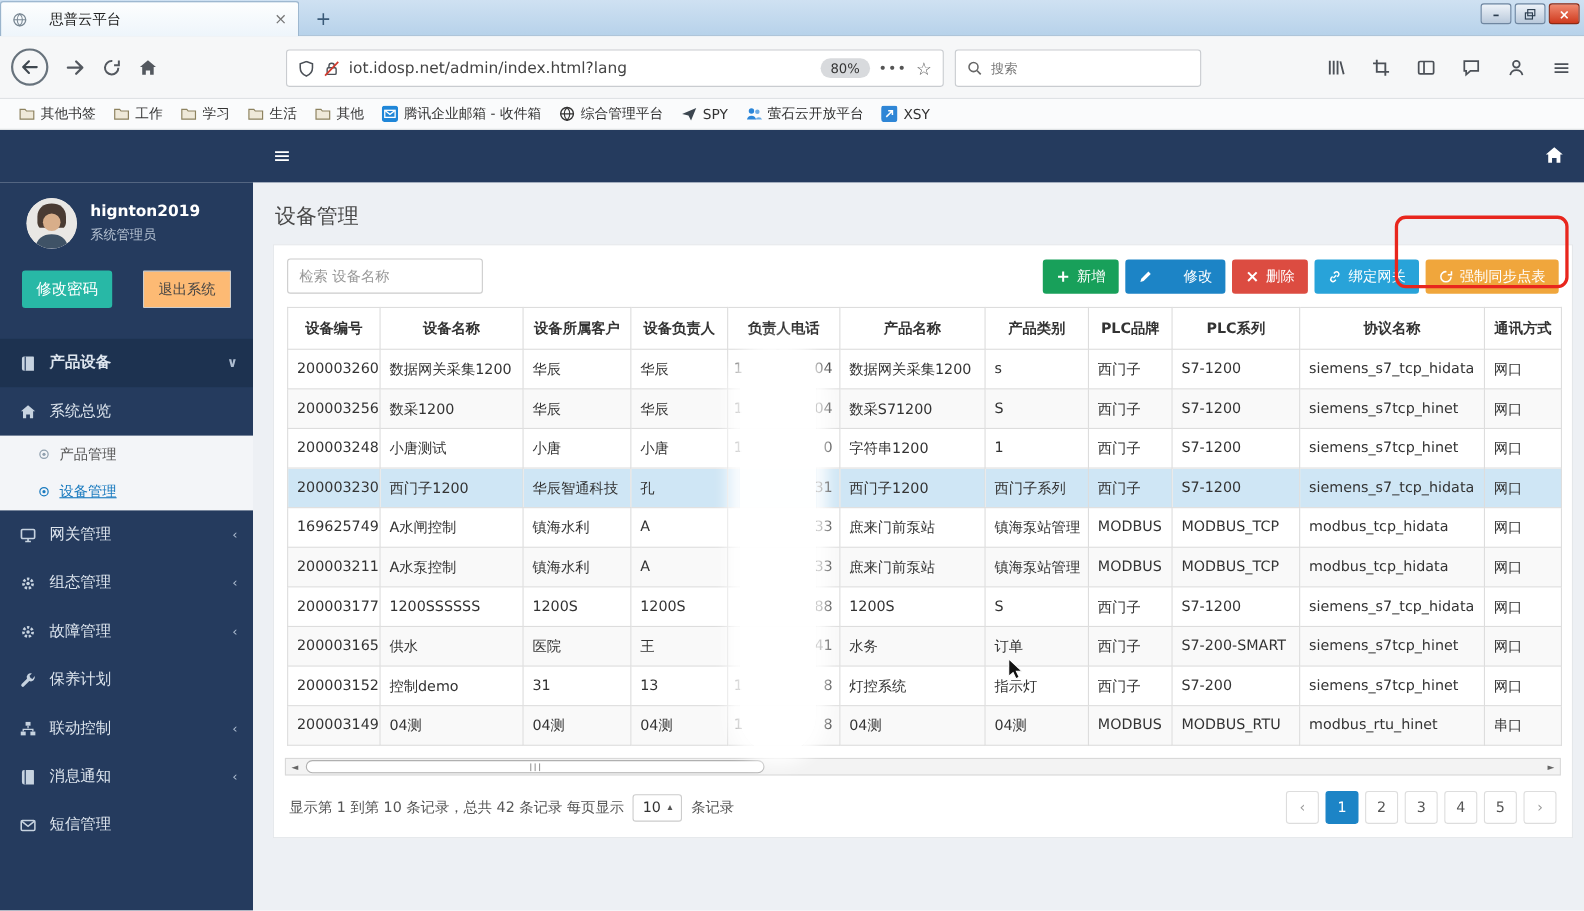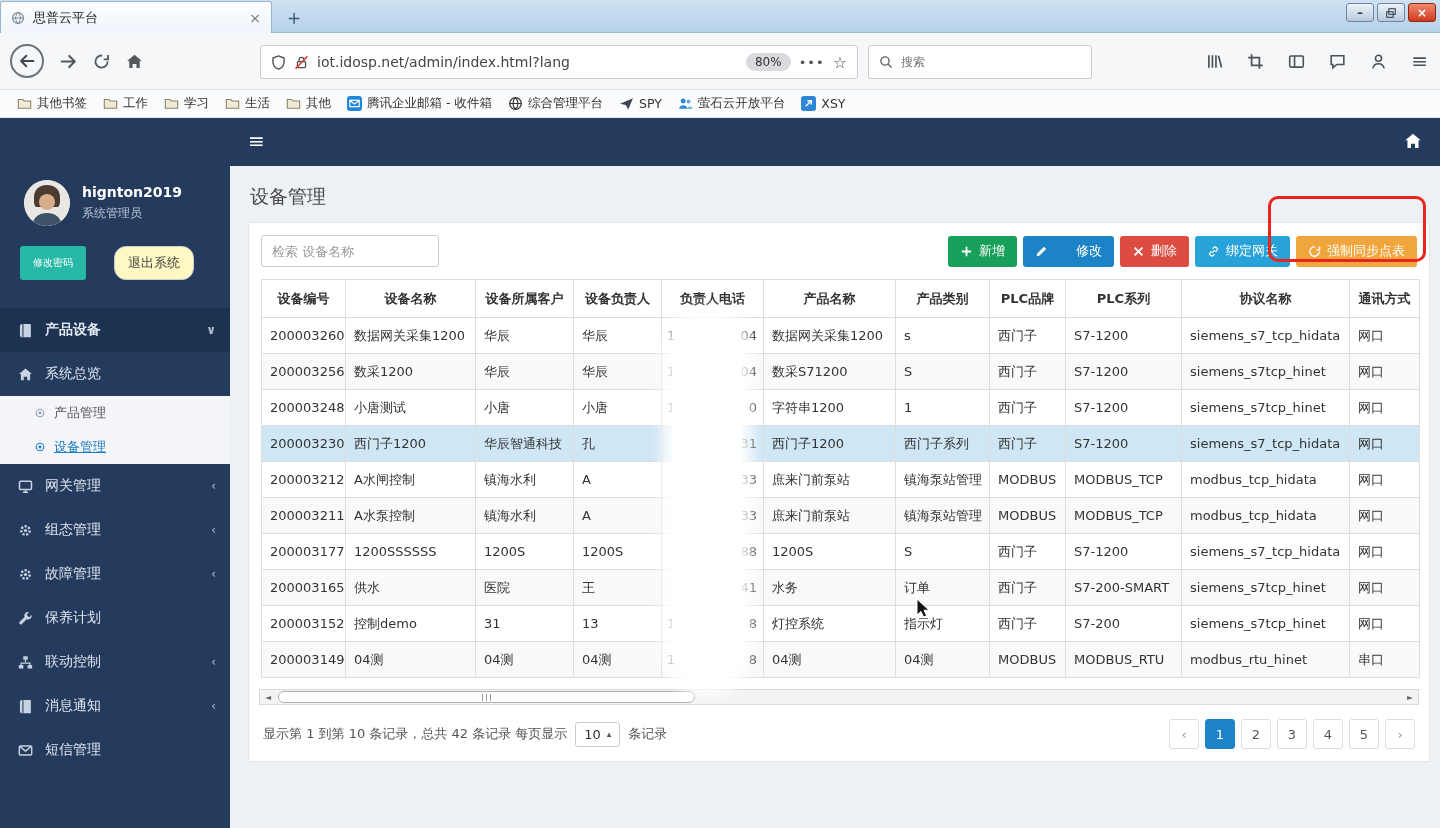--- a/index.html
+++ b/index.html
@@ -4,21 +4,21 @@
 <style>
   * { margin:0; padding:0; box-sizing:border-box; }
   body { font-family:"DejaVu Sans","Liberation Sans",sans-serif; background:#fff; }
   .screen { position:relative; width:1440px; height:828px; overflow:hidden; background:#fff; }
 
   
   .tabbar { position:absolute; top:0; left:0; width:100%; height:33px;
     background:linear-gradient(#cfe1f2,#b7d2ea); border-bottom:1px solid #9fb9d0; }
   .tab { position:absolute; left:0; top:1px; width:272px; height:32px;
     background:linear-gradient(#fdfefe,#eef5fb); border:1px solid #9ab4cc; border-bottom:none;
-    border-radius:3px 3px 0 0; display:flex; align-items:center; gap:8px; padding:0 10px;
+    border-radius:3px 3px 0 0; display:flex; align-items:center; gap:20px; padding:0 10px;
     font-size:13px; color:#222; }
   .tab-fav { width:14px; height:14px; color:#7a8894; flex:none; }
   .tab-close { margin-left:auto; color:#777; font-size:14px; cursor:pointer; }
   .newtab { position:absolute; left:281px; top:6px; width:26px; height:24px; color:#3a5a78;
     font-size:17px; display:flex; align-items:center; justify-content:center; }
   .winctrls { position:absolute; right:4px; top:3px; display:flex; gap:3px; }
   .wbtn { width:28px; height:19px; border:1px solid #6f86a0; border-radius:3px;
     background:linear-gradient(#eef3f9,#b9c9db); display:flex; align-items:center; justify-content:center;
     color:#2c3e50; font-size:12px; font-weight:bold; }
   .wbtn.close { background:linear-gradient(#f08a70,#cf3a1e); border-color:#8c2913; color:#fff; }
@@ -59,22 +59,22 @@
   .burger { position:absolute; left:248px; top:11px; color:#fff; font-size:20px; }
   .tb-home { position:absolute; right:18px; top:14px; color:#fff; display:flex; }
   .tb-home svg { width:18px; height:18px; }
 
   .sidebar { position:absolute; left:0; top:48px; width:230px; height:662px; background:#253b5e; overflow:hidden; }
   .side-user { display:flex; gap:12px; padding:14px 12px 8px 24px; align-items:center; }
   .avatar { width:46px; height:46px; border-radius:50%; overflow:hidden; flex:none; background:#e9e7e4; }
   .u-name { color:#fff; font-size:14px; font-weight:bold; }
   .u-role { color:#b8c4d4; font-size:12px; margin-top:5px; }
   .side-btns { display:flex; gap:28px; padding:12px 0 16px 20px; }
-  .btn-teal { background:#28b8a6; color:#fff; border:none; border-radius:3px; padding:7px 13px; font-size:10px; cursor:pointer; }
-  .btn-gray { background:#fef9c3; color:#444; border:1px solid #ccc; border-radius:12px; padding:7px 13px; font-size:13px; cursor:pointer; }
+  .btn-teal { background:#28b8a6; color:#fff; border:none; border-radius:3px; padding:7px 13px; font-size:14px; cursor:pointer; }
+  .btn-gray { background:#fdba74; color:#444; border:1px solid #ccc; border-radius:1px; padding:7px 13px; font-size:13px; cursor:pointer; }
   .side-nav { padding-top:12px; }
   .mi { display:flex; align-items:center; height:44px; padding:0 14px 0 18px; color:#dde5ee;
     font-size:14px; gap:12px; cursor:pointer; }
   .mi svg { width:15px; height:15px; color:#c7d3e0; flex:none; }
   .mi .chev { margin-left:auto; color:#aebdd0; font-size:12px; }
   .mi.parent-active { background:#1d3250; font-weight:bold; }
   .mi.sub { height:34px; background:#f3f5f8; color:#555; font-size:13px; padding-left:34px; gap:8px;justify-content:space-between; }
   .mi.sub svg { width:12px; height:12px; color:#90a0ae; }
   .mi.sub.active .lbl { color:#1a7bbf; text-decoration:underline; }
   .mi.sub.active svg { color:#1a7bbf; }
@@ -692,21 +692,21 @@
                 </td>
                 <td>西门子1200</td>
                 <td>西门子系列</td>
                 <td>西门子</td>
                 <td>S7-1200</td>
                 <td>siemens_s7_tcp_hidata</td>
                 <td>网口</td>
               </tr>
 
               <tr>
-                <td>200003212</td>
+                <td>169625749</td>
                 <td>A水闸控制</td>
                 <td>镇海水利</td>
                 <td>A</td>
                 <td class="phone-cell">
                   <span class="pl"></span>
                   <span class="pr">33</span>
                 </td>
                 <td>庶来门前泵站</td>
                 <td>镇海泵站管理</td>
                 <td>MODBUS</td>

